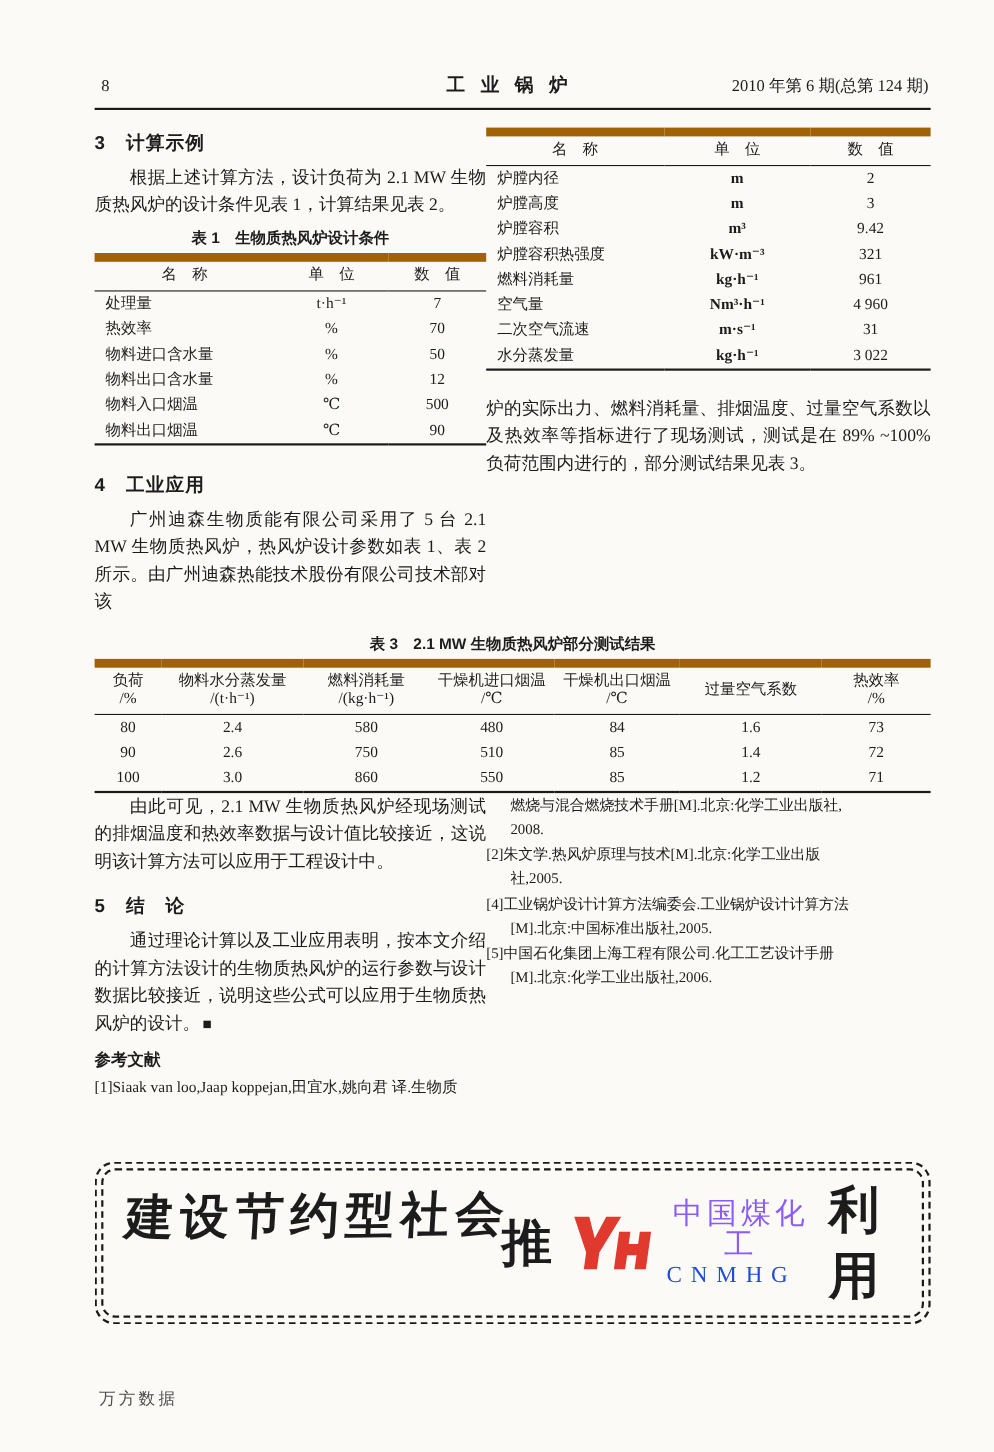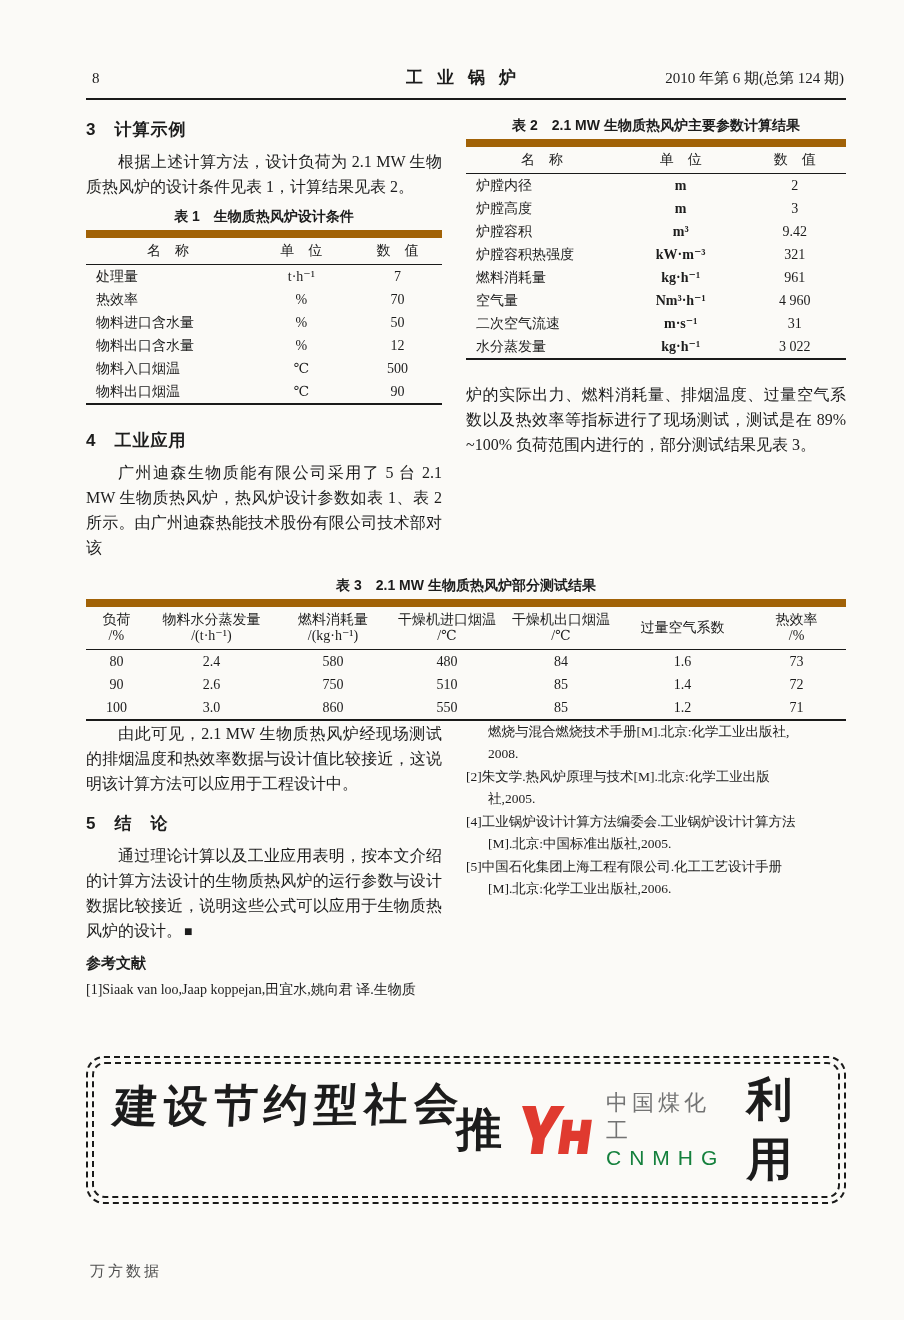--- a/index.html
+++ b/index.html
@@ -10,21 +10,21 @@
 
   
   .page-header { display:flex; align-items:baseline; padding:0 2px 9px 6px; }
   .page-num { flex:1; font-size:15px; }
   .journal-title { flex:0 0 auto; font-family:"Liberation Sans","DejaVu Sans",sans-serif;
                    font-size:17px; font-weight:bold; letter-spacing:14px; }
   .issue-info { flex:1; text-align:right; font-size:15px; }
   .header-rule { border-top:2px solid #1a1a1a; margin-bottom:16px; }
 
   
-  .two-col { display:flex; gap:24px; }
+  .two-col { display:flex; }
   .col-left { width:356px; flex:none; }
   .col-right { flex:1; min-width:0; }
 
   h2.sec { font-family:"Liberation Sans","DejaVu Sans",sans-serif; font-size:17px; font-weight:bold;
            margin:24px 0 8px; letter-spacing:1px; }
   .col-left h2.sec:first-child { margin-top:2px; }
   .body-para { font-size:16px; line-height:25px; text-align:justify; }
   .indent { text-indent:2em; }
 
   
@@ -62,22 +62,22 @@
   .ad-box { position:absolute; left:86px; top:1056px; width:760px; height:148px;
             border:2px dashed #1a1a1a; border-radius:18px; padding:4px; background:#fbfaf7; }
   .ad-inner { width:100%; height:100%; border:2px dashed #1a1a1a; border-radius:13px; position:relative; }
   .ad-slogan { position:absolute; top:12px; left:20px; font-size:44px; font-weight:bold;
                letter-spacing:6px; transform:skewX(-4deg) rotate(-0.6deg); }
   .ad-row { position:absolute; bottom:6px; left:362px; display:flex; align-items:center; }
   .ad-callig { font-size:46px; font-weight:bold; line-height:60px; }
   .ad-logo { display:flex; align-items:center; background:#fbfaf7; padding:4px 8px; margin:0 4px; }
   .ad-logo svg { width:82px; height:58px; flex:none; }
   .ad-logo-text { margin-left:10px; font-family:"Liberation Sans","DejaVu Sans",sans-serif; }
-  .logo-cn { font-size:22px; color:#737373; letter-spacing:4px; line-height:28px; }
-  .logo-en { font-size:21px; color:#15803d; letter-spacing:8px; line-height:26px; }
+  .logo-cn { font-size:27px; color:#8b5cf6; letter-spacing:4px; line-height:28px;text-align:center; }
+  .logo-en { font-size:21px; color:#1d4ed8; letter-spacing:8px; line-height:26px;font-family:Liberation Serif, serif; }
 
   .watermark { position:absolute; left:90px; top:1262px; font-size:15px; color:#4f4f4f; letter-spacing:3px; }
 </style>
 </head>
 <body>
 
 <div class="page">
 
   <header class="page-header">
     <span class="page-num">8</span>
@@ -137,21 +137,20 @@
               <td>90</td>
             </tr>
           </tbody>
       </table>
 
       <h2 class="sec">4　工业应用</h2>
       <p class="body-para indent">广州迪森生物质能有限公司采用了 5 台 2.1 MW 生物质热风炉，热风炉设计参数如表 1、表 2 所示。由广州迪森热能技术股份有限公司技术部对该</p>
     </div>
 
     <div class="col col-right">
-      <div class="table-caption">表 2　2.1 MW 生物质热风炉主要参数计算结果</div>
       <table class="booktab table2">
         <colgroup>
             <col class="c-name">
             <col class="c-unit">
             <col class="c-val">
           </colgroup>
         <thead>
           <tr>
             <th>名　称</th>
             <th>单　位</th>

